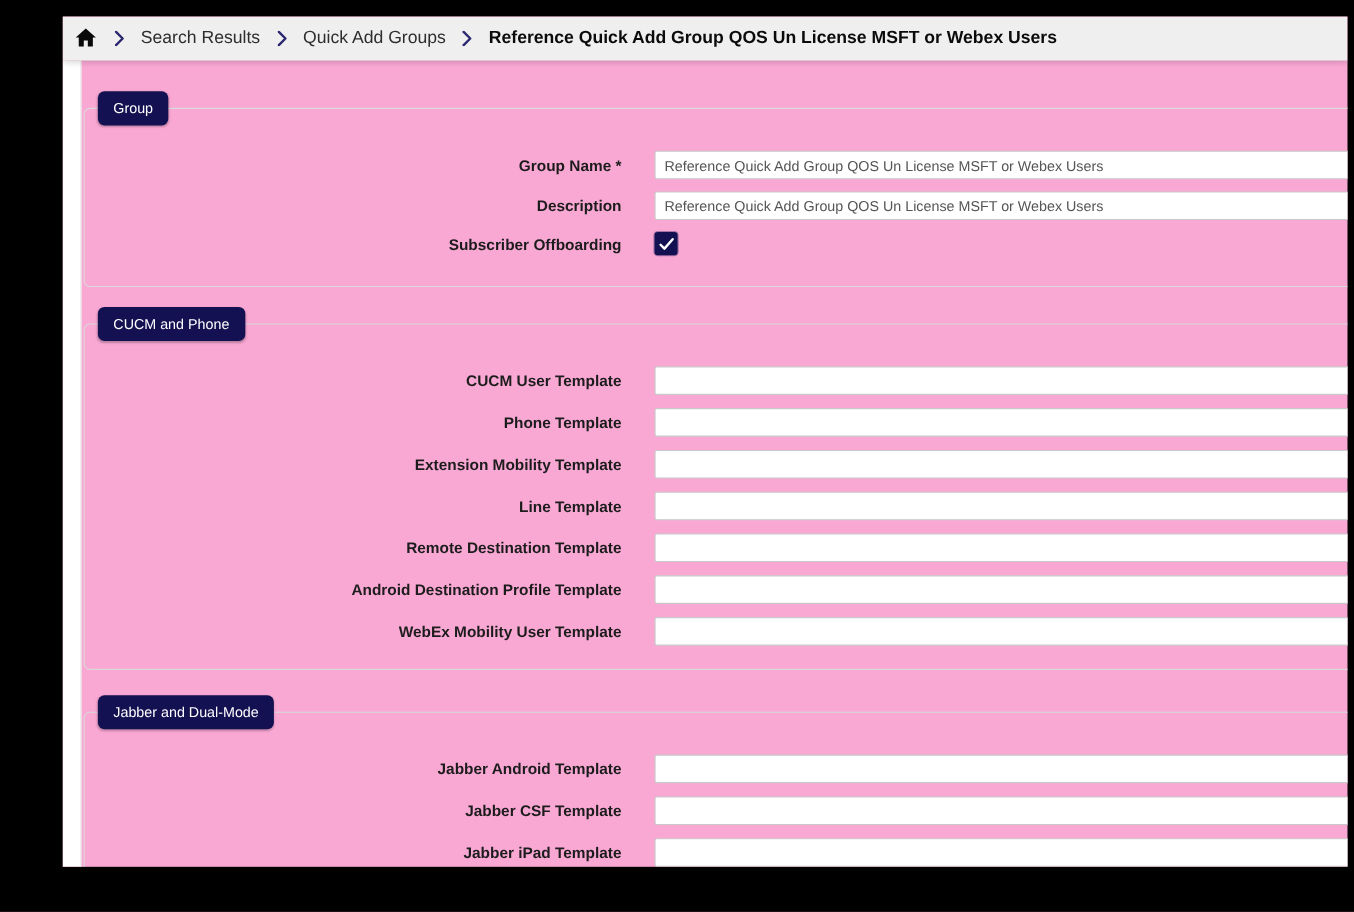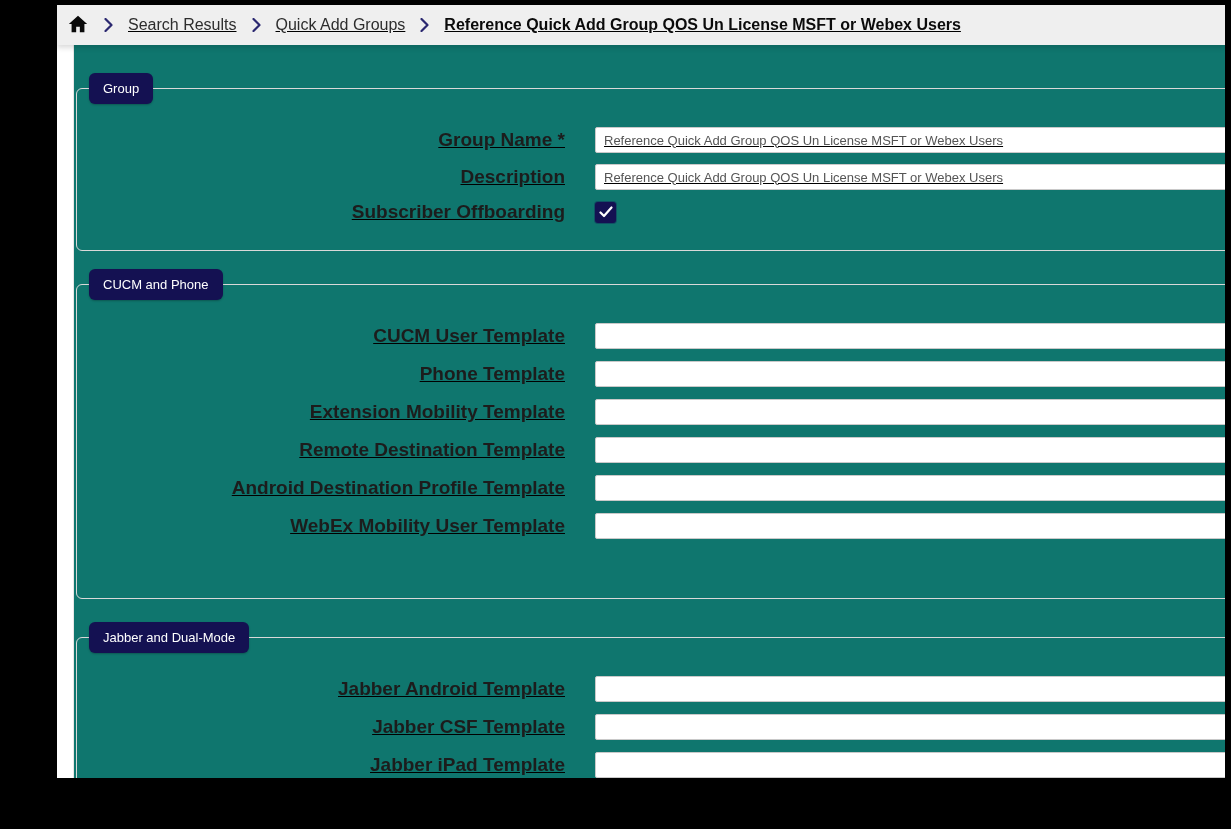--- a/index.html
+++ b/index.html
@@ -1,22 +1,22 @@
 <!DOCTYPE html>
 <html><head>
 <meta charset="utf-8">
 <style>
   html,body{margin:0;padding:0;}
   body{
     width:1231px;height:829px;background:#000;position:relative;overflow:hidden;
     font-family:"Liberation Sans", sans-serif;
   }
   .frame{
-    position:absolute;left:57px;top:5px;width:1168px;height:773px;
-    background:#0f766e;overflow:hidden;text-decoration:underline;
+    position:absolute;left:57px;top:15px;width:1168px;height:773px;
+    background:#f9a8d4;overflow:hidden;
   }
   
   .breadcrumb{
     height:40px;background:#efefef;display:flex;align-items:center;
     padding:0 12px 0 10px;gap:15px;position:relative;z-index:3;
     box-shadow:0 3px 5px rgba(0,0,0,0.14);
   }
   .home{display:flex;align-items:center;cursor:pointer;}
   .sep{display:flex;align-items:center;}
   .crumb{font-size:16px;color:#2d2d2d;white-space:nowrap;cursor:pointer;}
@@ -37,21 +37,21 @@
     position:absolute;top:-16px;left:12px;background:#141152;color:#ffffff;
     font-size:13px;line-height:1;padding:9px 14px;border-radius:6px;
     white-space:nowrap;box-shadow:0 1px 2px rgba(0,0,0,0.25);
   }
   .rows{padding-top:38px;}
   .row{display:flex;align-items:center;}
   .s0 .row{margin-bottom:11px;}
   .s1 .row,.s2 .row{margin-bottom:12px;}
   .lbl{
     width:456px;flex:none;text-align:right;font-weight:bold;
-    font-size:19px;color:#1c1c1c;white-space:nowrap;
+    font-size:14px;color:#1c1c1c;white-space:nowrap;
   }
   .inp{
     margin-left:30px;width:660px;height:26px;flex:none;box-sizing:border-box;
     border:1px solid #c9c9c9;border-radius:2px;background:#fff;color:#555555;
     font-size:13px;padding:0 8px;font-family:"Liberation Sans", sans-serif;
     outline:none;
   }
   .cbx{
     margin-left:30px;width:21px;height:21px;flex:none;background:#141152;
     border-radius:3px;display:flex;align-items:center;justify-content:center;
@@ -131,20 +131,24 @@
   <div class="row">
     <label class="lbl">Phone Template</label>
     <input class="inp" type="text" value="" style="">
   </div>
 
   <div class="row">
     <label class="lbl">Extension Mobility Template</label>
     <input class="inp" type="text" value="" style="">
   </div>
 
+  <div class="row">
+    <label class="lbl">Line Template</label>
+    <input class="inp" type="text" value="" style="">
+  </div>
 
   <div class="row">
     <label class="lbl">Remote Destination Template</label>
     <input class="inp" type="text" value="" style="">
   </div>
 
   <div class="row">
     <label class="lbl">Android Destination Profile Template</label>
     <input class="inp" type="text" value="" style="">
   </div>

